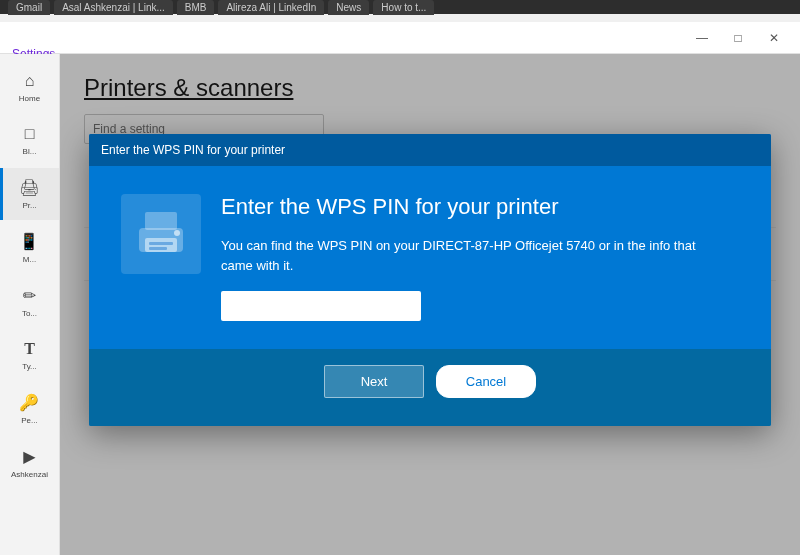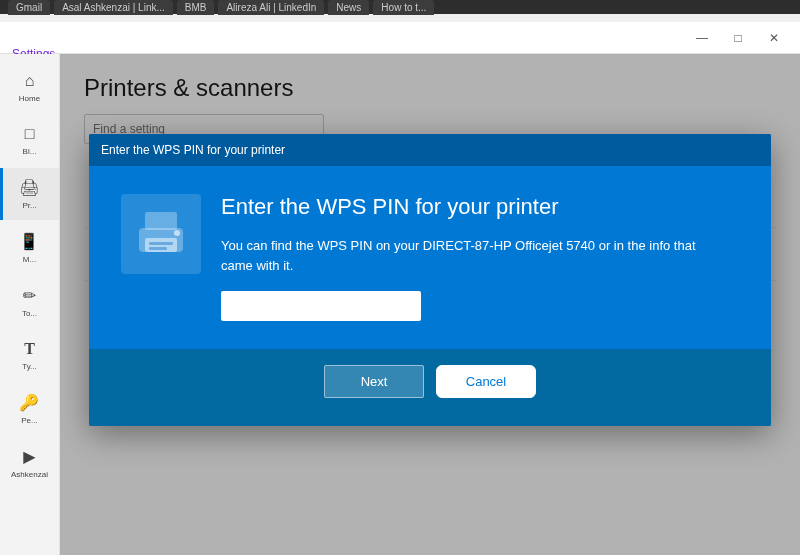--- a/index.html
+++ b/index.html
@@ -147,20 +147,21 @@
       position: relative;
     }
 
     .main-header {
       padding: 20px 24px 8px;
     }
     .main-title {
       font-size: 24px;
       font-weight: 300;
       color: #1a1a1a;
+      text-decoration: underline;
     }
 
     .search-box {
       margin: 4px 24px 23px;
       border: 1px solid #ccc;
       border-radius: 2px;
       display: flex;
       align-items: center;
       width: 240px;
       height: 30px;
@@ -308,21 +309,21 @@
       padding: 8px 32px;
       font-size: 13px;
       cursor: pointer;
       min-width: 100px;
     }
 
     .btn-cancel {
       background: #fff;
       color: #0078d4;
       border: 1px solid #fff;
-      border-radius: 6px;
+      border-radius: 13px;
       padding: 8px 28px;
       font-size: 13px;
       cursor: pointer;
       min-width: 100px;
       font-weight: 500;
     }
 
     
     .printer-svg {
       fill: #555;

